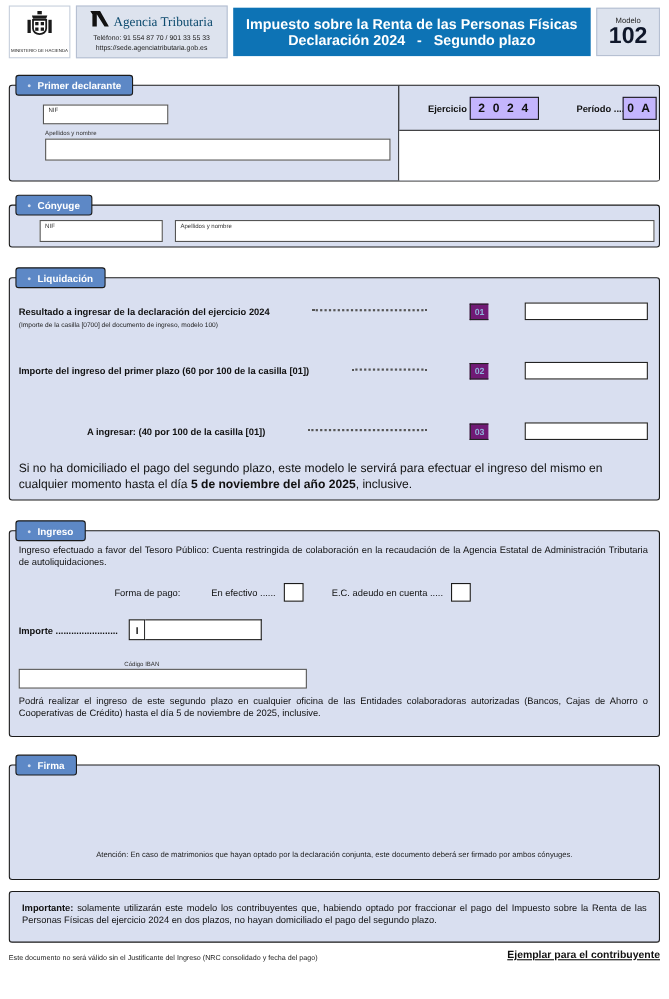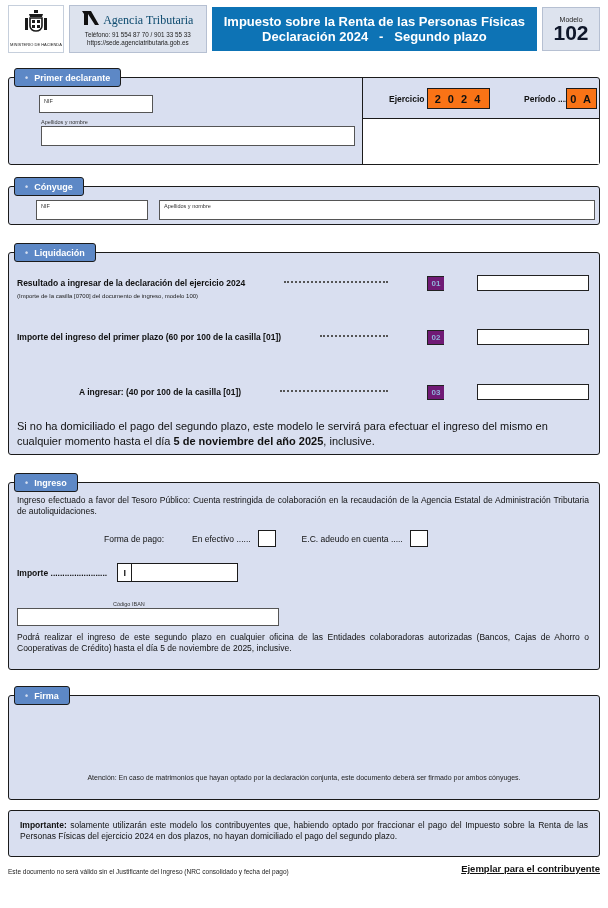--- a/index.html
+++ b/index.html
@@ -36,21 +36,21 @@
 
   .field { position:absolute; background:#fff; border:1px solid #555; }
   .field .inlabel { position:absolute; top:2px; left:4px; font-size:5.5px; color:#333; }
   .small-label { position:absolute; font-size:5.5px; color:#333; }
 
   
   .vdivider { position:absolute; top:0; bottom:0; left:353px; border-left:1.4px solid #1b1b1b; }
   .ej-area { position:absolute; left:354px; right:0; top:0; height:41px; border-bottom:1.4px solid #1b1b1b; }
   .white-area { position:absolute; left:354px; right:0; top:41px; bottom:0; background:#fff; }
   .ej-label { position:absolute; font-size:8.5px; font-weight:bold; color:#111;padding-left:16px; }
-  .digit-box { position:absolute; background:#f97316; border:1.7px solid #1b1b1b; font-weight:bold;
+  .digit-box { position:absolute; background:#c4b5fd; border:1.7px solid #1b1b1b; font-weight:bold;
                font-size:11px; letter-spacing:2px; display:flex; align-items:center; justify-content:center;
                white-space:pre; }
 
   
   .liq-row { position:absolute; left:8px; right:10px; display:flex; align-items:center;gap:33px; }
   .liq-label { font-weight:bold; font-size:8.5px; white-space:nowrap; }
   .leader { flex:1; border-bottom:2px dotted #555; margin:0 6px 3px 6px; min-width:18px; }
   .casilla { width:17px; height:15px; background:#701a75; color:#8fb3da; font-size:8px; font-weight:bold;
              display:flex; align-items:center; justify-content:center; border:1.5px solid #222; border-right:none; flex:none; }
   .casilla-input { width:112px; height:16px; background:#fff; border:1.5px solid #222; flex:none; }

